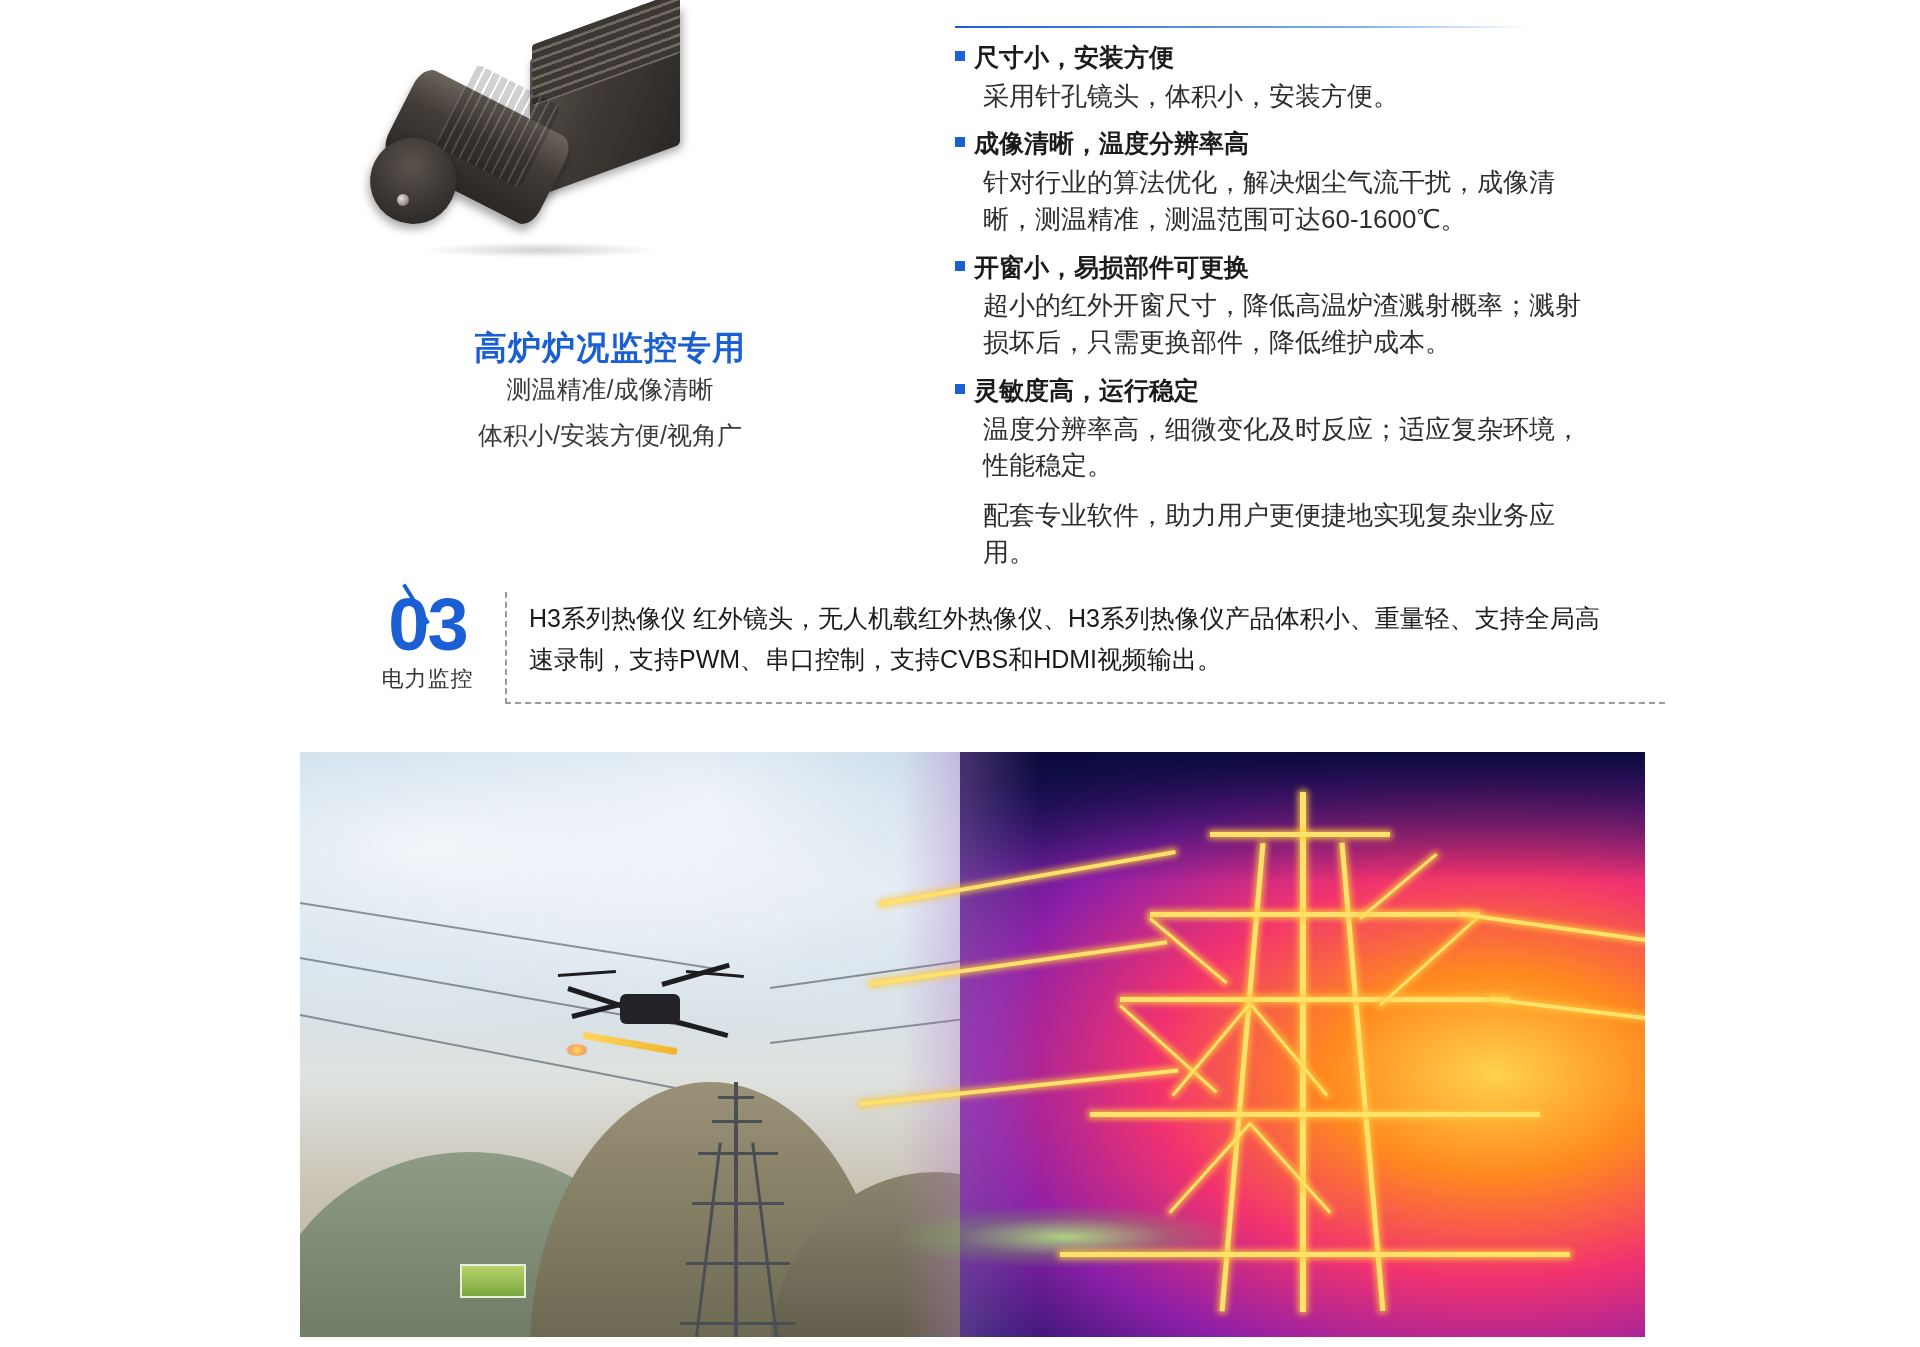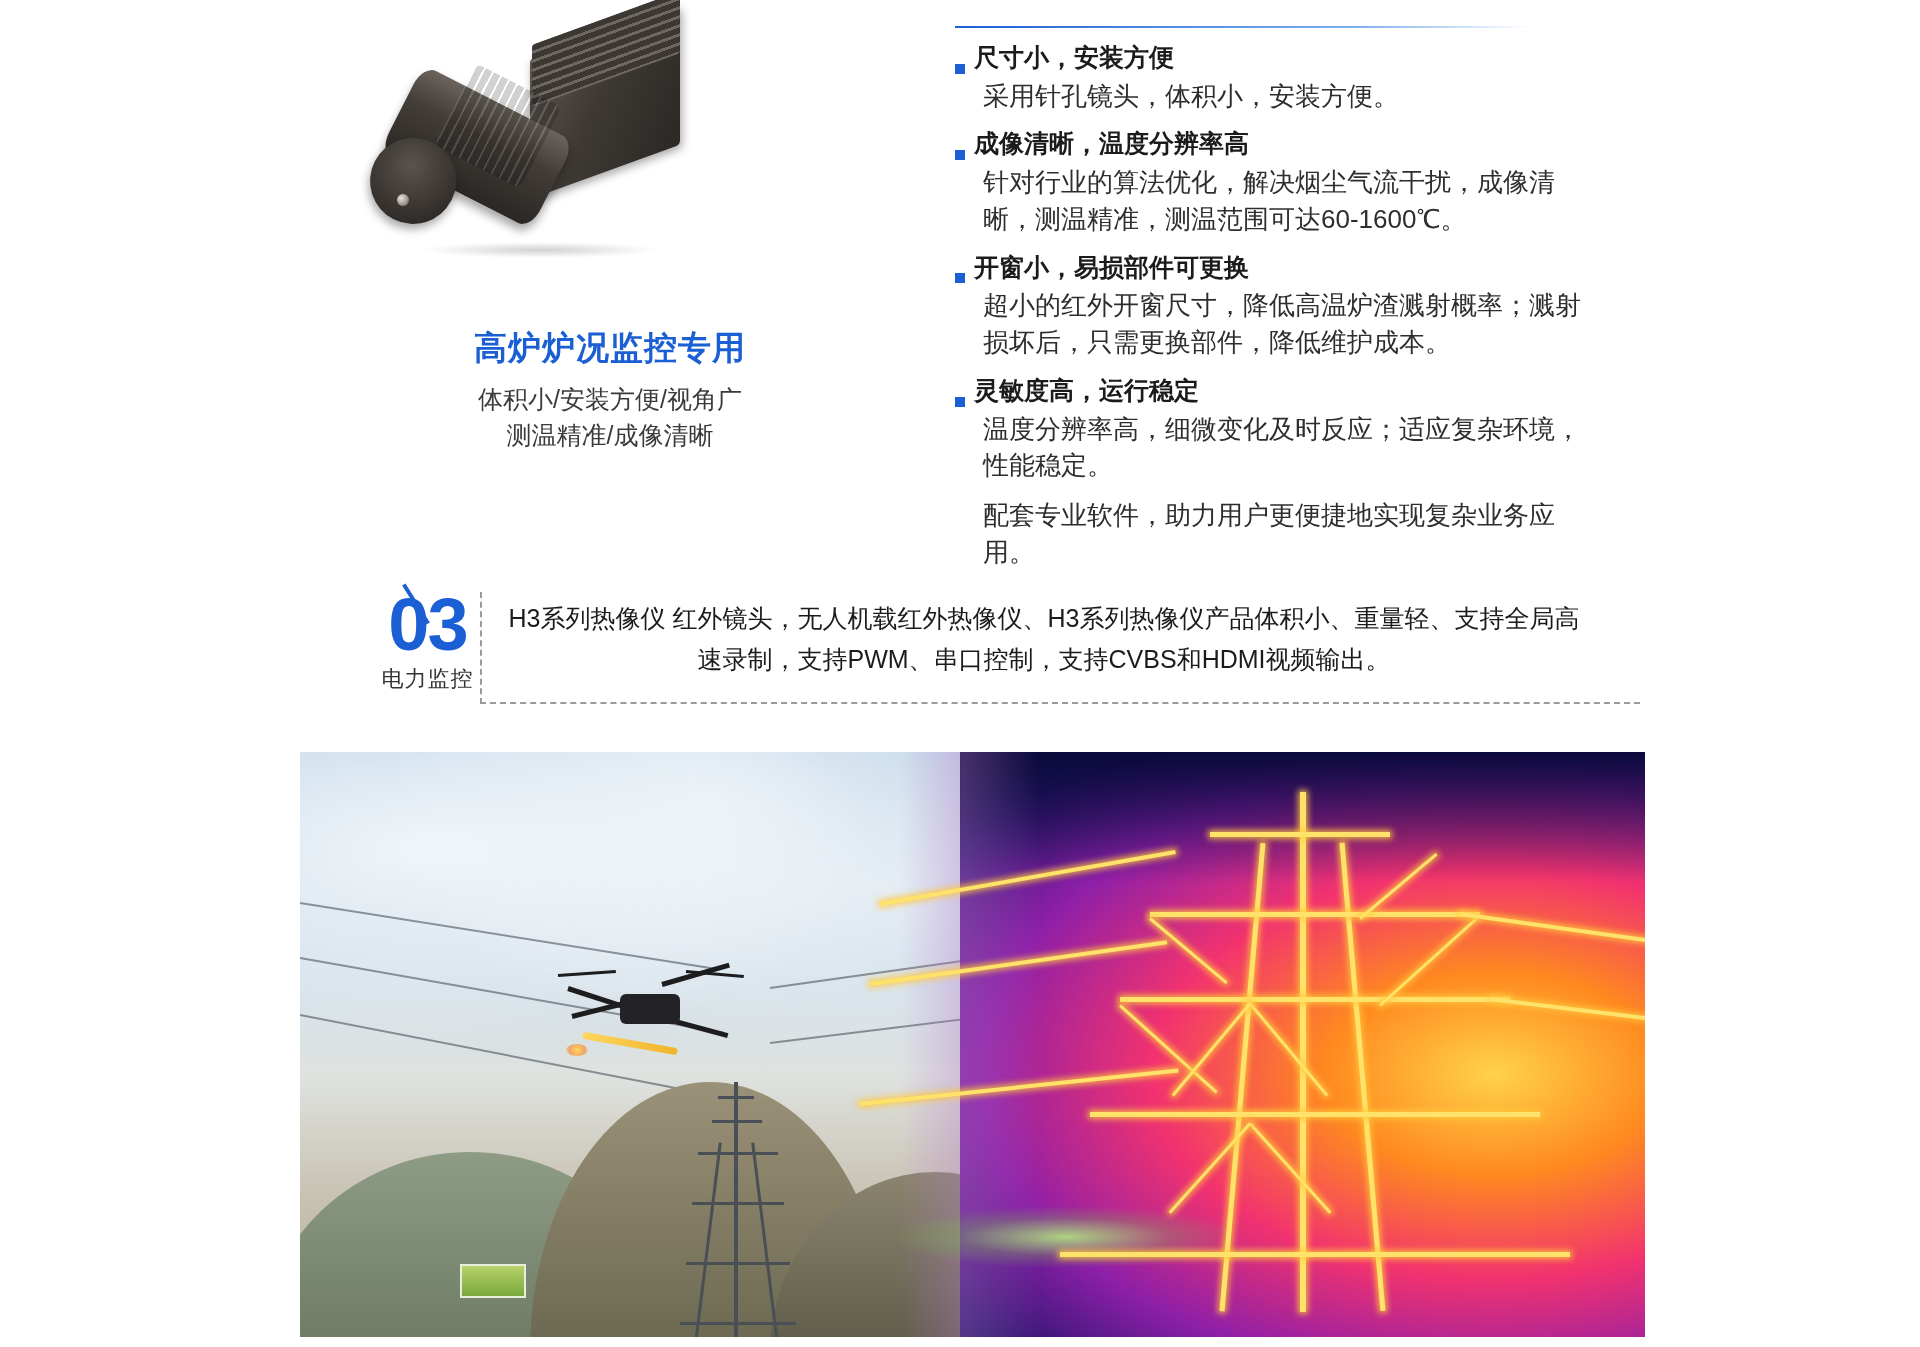--- a/index.html
+++ b/index.html
@@ -150,21 +150,21 @@
   }
   .features-rule {
     margin-top: 8px;
     width: 575px;
     height: 2px;
     background: linear-gradient(to right, #1a5fd4 0%, #7fb0ee 70%, #ffffff 100%);
   }
   .feature-item { margin-top: 13px; }
   .feature-head {
     display: flex;
-    align-items: flex-end;
+    align-items: flex-start;
     gap: 9px;
   }
   .bullet-square {
     width: 10px;
     height: 10px;
     background: #1a5fd4;
     margin-top: 10px;
     flex: 0 0 auto;
   }
   .feature-h {
@@ -214,29 +214,28 @@
     transform: rotate(58deg);
   }
   .sec-label {
     font-size: 22px;
     color: #333;
     margin-top: 4px;
     letter-spacing: 1px;
   }
   .sec-text-box {
     position: absolute;
-    left: 480px;
+    left: 505px;
     top: 2px;
     width: 1160px;
     border-left: 2px dashed #9a9a9a;
     border-bottom: 2px dashed #9a9a9a;
     padding: 6px 0 16px 22px;
     box-sizing: border-box;
     min-height: 112px;
-    text-align: center;
   }
   .sec-text {
     font-size: 25px;
     color: #1b1b1b;
     line-height: 1.62;
     max-width: 1080px;
   }
 
   
   .hero {
@@ -370,22 +369,22 @@
     <div class="camera-art">
       <div class="cam-body"></div>
       <div class="cam-fins"></div>
       <div class="cam-lens-barrel"></div>
       <div class="cam-lens-rings"></div>
       <div class="cam-front"></div>
       <div class="cam-dot"></div>
       <div class="cam-shadow"></div>
     </div>
     <div class="product-title">高炉炉况监控专用</div>
+    <div class="product-sub" style="margin-top:0">测温精准/成像清晰</div>
     <div class="product-sub">体积小/安装方便/视角广</div>
-    <div class="product-sub" style="margin-top:0">测温精准/成像清晰</div>
   </div>
 
   <div class="features-block">
     <div class="features-rule"></div>
 
     <div class="feature-item">
       <div class="feature-head">
         <span class="bullet-square"></span>
         <div class="feature-h">尺寸小，安装方便</div>
       </div>

